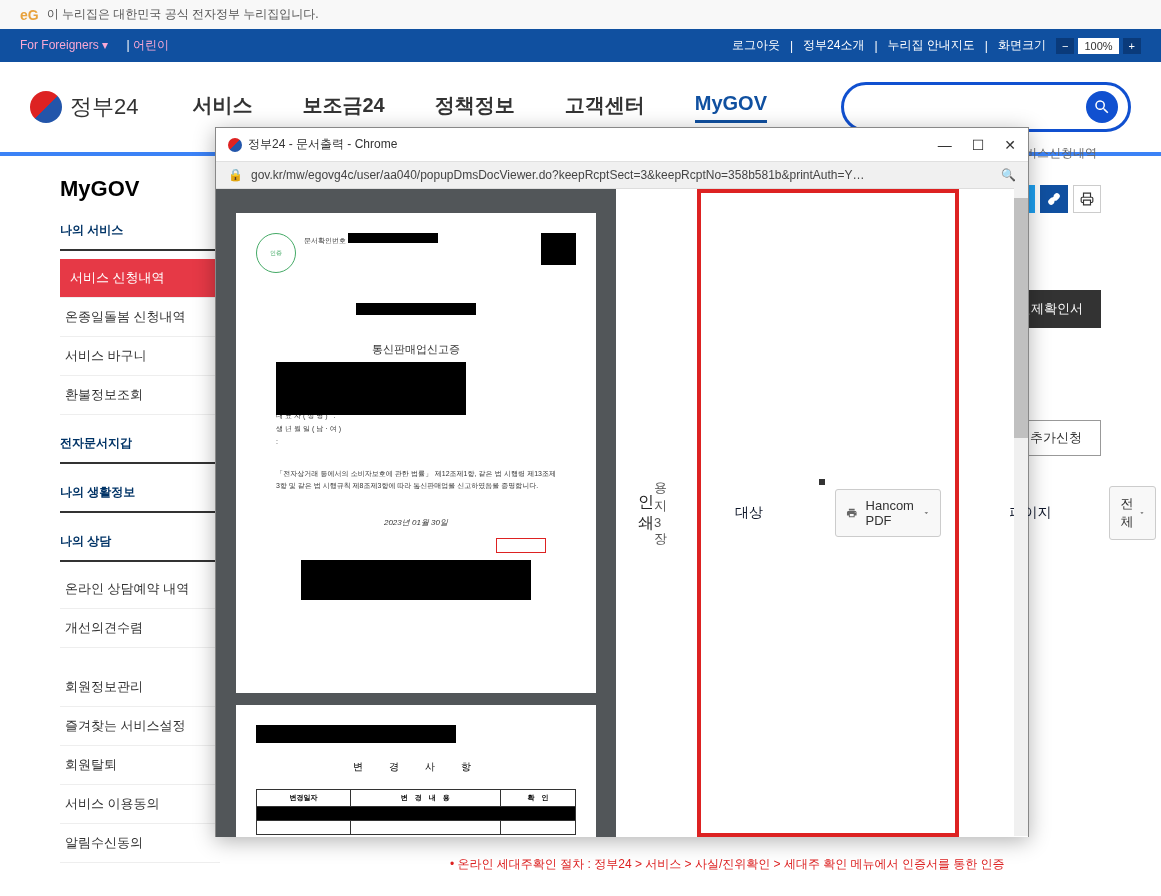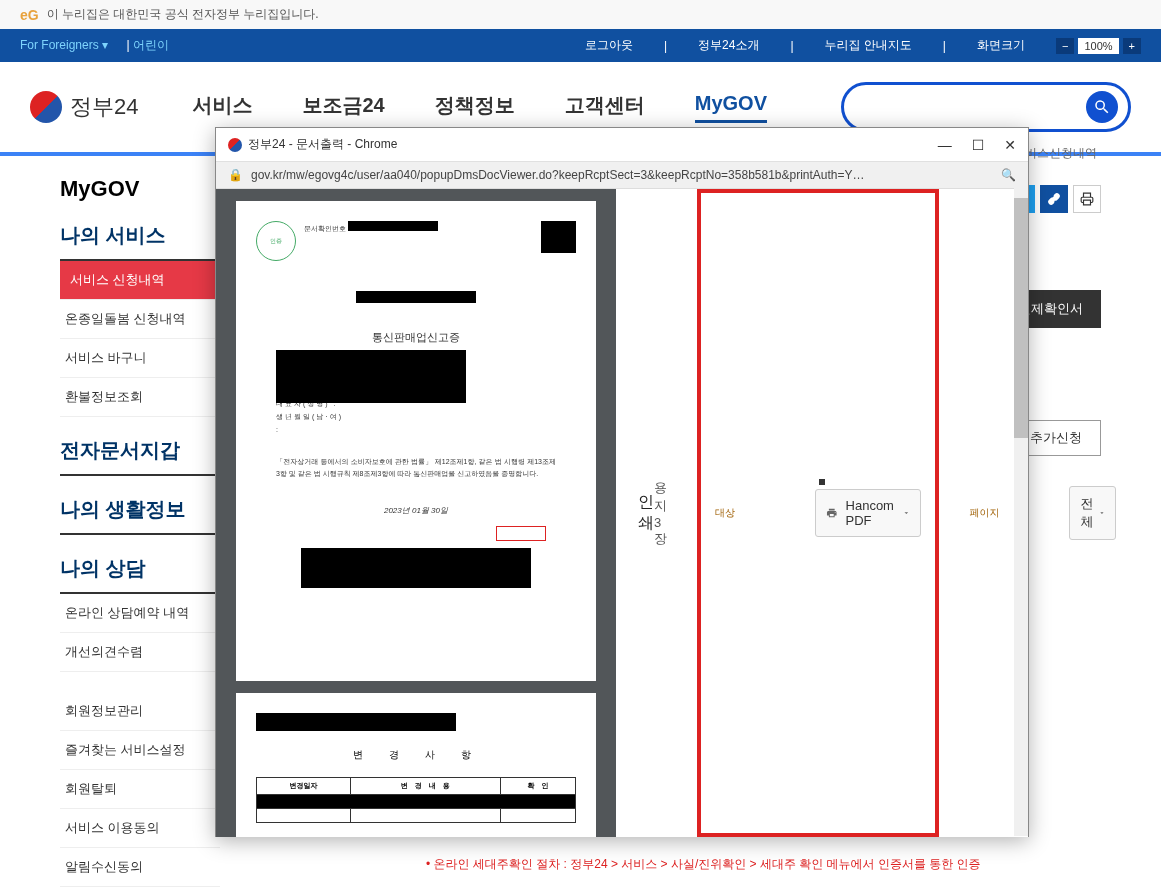--- a/index.html
+++ b/index.html
@@ -4,22 +4,22 @@
   <style>
     * { margin: 0; padding: 0; box-sizing: border-box; font-family: "Malgun Gothic", sans-serif; }
     body { background: #fff; width: 1161px; height: 896px; overflow: hidden; position: relative; }
     
     
     .notice-bar { background: #f8f8f8; padding: 6px 20px; display: flex; align-items: center; font-size: 12px; color: #555; }
     .notice-logo { color: #e8a23c; font-weight: bold; margin-right: 8px; font-size: 14px; }
     
     
     .util-bar { background: #1050a0; color: #fff; padding: 8px 20px; display: flex; align-items: center; font-size: 12px; }
-    .util-left a { color: #7dd3fc; text-decoration: none; margin-right: 15px; }
-    .util-right { margin-left: auto; display: flex; align-items: center; gap: 31px; }
+    .util-left a { color: #f9a8d4; text-decoration: none; margin-right: 15px; }
+    .util-right { margin-left: auto; display: flex; align-items: center; gap: 10px; }
     .util-right a { color: #fff; text-decoration: none; }
     .zoom-ctrl { display: flex; align-items: center; gap: 4px; }
     .zoom-btn { background: #0a3a7a; color: #fff; padding: 2px 6px; font-size: 11px; cursor: pointer; border: none; }
     
     
     .main-nav { display: flex; align-items: center; padding: 20px 30px; border-bottom: 4px solid #3b82f6; }
     .logo { display: flex; align-items: center; gap: 8px; font-size: 22px; color: #333; font-weight: 500; }
     .logo-icon { width: 32px; height: 32px; border-radius: 50%; background: linear-gradient(135deg, #d22 0%, #d22 50%, #2255aa 50%, #2255aa 100%); }
     .nav-items { display: flex; gap: 50px; margin-left: 54px; }
     .nav-item { font-size: 20px; font-weight: bold; color: #333; text-decoration: none; cursor: pointer; }
@@ -27,53 +27,53 @@
     .search-box { margin-left: auto; display: flex; align-items: center; border: 3px solid #1050d0; border-radius: 30px; padding: 6px 10px; width: 290px; }
     .search-box input { border: none; flex: 1; outline: none; font-size: 14px; }
     .search-btn { width: 32px; height: 32px; border-radius: 50%; background: #1050d0; display: flex; align-items: center; justify-content: center; cursor: pointer; border: none; }
     .search-icon { width: 18px; height: 18px; fill: #fff; }
     
     
     .page { display: flex; padding: 20px 60px; }
     .sidebar { width: 160px; }
     .sidebar h2 { font-size: 22px; margin-bottom: 20px; font-weight: bold; }
     .sidebar-section { margin-bottom: 20px; }
-    .sidebar-title { font-size: 20px; font-weight: bold; color: #003366; border-bottom: 2px solid #333; padding-bottom: 10px; margin-bottom: 0; }
+    .sidebar-title { font-size: 12px; font-weight: bold; color: #003366; border-bottom: 2px solid #333; padding-bottom: 10px; margin-bottom: 8px; }
     .sidebar-item { padding: 10px 5px; font-size: 13px; color: #333; border-bottom: 1px solid #eee; cursor: pointer; }
     .sidebar-item.active { background: #e63946; color: #fff; padding-left: 10px; }
     
     .content { flex: 1; margin-left: 40px; }
     
     
     .right-buttons { position: absolute; right: 60px; top: 185px; display: flex; gap: 5px; }
     .icon-btn { width: 28px; height: 28px; border: 1px solid #ccc; background: #fff; cursor: pointer; display: flex; align-items: center; justify-content: center; font-size: 12px; }
     .icon-btn.blue { background: #1da1f2; border-color: #1da1f2; }
     .icon-btn.dblue { background: #1050a0; border-color: #1050a0; }
     
     .side-label { position: absolute; right: 64px; top: 145px; font-size: 12px; color: #666; }
     .side-btn1 { position: absolute; right: 60px; top: 290px; background: #333; color: #fff; padding: 10px 18px; font-size: 13px; border: none; cursor: pointer; }
     .side-btn2 { position: absolute; right: 60px; top: 420px; background: #fff; color: #333; border: 1px solid #999; padding: 8px 18px; font-size: 13px; cursor: pointer; }
     
-    .bottom-notes { position: absolute; bottom: 20px; left: 426px; font-size: 12px; color: #d22; line-height: 1.8; }
+    .bottom-notes { position: absolute; bottom: 20px; left: 450px; font-size: 12px; color: #d22; line-height: 1.8; }
     
     
     .print-window { position: absolute; left: 215px; top: 127px; width: 814px; height: 710px; background: #fff; box-shadow: 0 4px 20px rgba(0,0,0,.3); z-index: 100; border: 1px solid #888; }
     .pw-titlebar { background: #fff; padding: 8px 12px; display: flex; align-items: center; font-size: 12px; color: #333; border-bottom: 1px solid #e0e0e0; }
     .pw-titlebar .mini-logo { width: 14px; height: 14px; border-radius: 50%; background: linear-gradient(135deg, #d22 0%, #d22 50%, #2255aa 50%, #2255aa 100%); margin-right: 6px; }
     .pw-controls { margin-left: auto; display: flex; gap: 20px; font-size: 14px; }
     .pw-controls span { cursor: pointer; }
     .pw-urlbar { background: #f0f0f0; padding: 6px 12px; display: flex; align-items: center; font-size: 12px; color: #444; border-bottom: 1px solid #ddd; }
     .pw-urlbar .lock { margin-right: 8px; }
     .pw-urlbar .mag { margin-left: auto; }
     
     .pw-body { display: flex; height: calc(100% - 60px); background: #525659; }
     
     
     .doc-preview { flex: 1; padding: 12px; overflow-y: auto; display: flex; flex-direction: column; align-items: center; gap: 12px; }
-    .doc-page { background: #fff; width: 360px; min-height: 480px; padding: 20px; font-size: 8px; color: #333; position: relative; }
+    .doc-page { background: #fff; width: 360px; min-height: 480px; padding: 20px; font-size: 8px; color: #333; position: relative; margin-top: 12px; }
     .doc-header { display: flex; align-items: flex-start; gap: 8px; margin-bottom: 20px; }
     .stamp { width: 40px; height: 40px; border: 1px solid #4a6; border-radius: 50%; display: flex; align-items: center; justify-content: center; font-size: 6px; color: #4a6; }
     .doc-num { font-size: 7px; }
     .redact { background: #000; display: inline-block; }
     .doc-title { text-align: center; font-size: 11px; font-family: serif; margin: 25px 0; }
     .doc-fields { margin: 15px 20px; line-height: 1.9; }
     .doc-field { display: flex; align-items: center; gap: 10px; }
     .doc-field-label { width: 70px; font-size: 7px; letter-spacing: 2px; }
     .doc-text { margin: 20px; font-size: 7px; line-height: 1.7; text-align: justify; }
     .doc-date { text-align: center; font-size: 8px; margin: 25px 0 10px; font-style: italic; }
@@ -85,21 +85,21 @@
     .change-table { width: 100%; border-collapse: collapse; font-size: 7px; }
     .change-table th, .change-table td { border: 1px solid #333; padding: 3px; text-align: center; }
     
     
     .print-panel { width: 412px; background: #fff; display: flex; flex-direction: row; position: relative; }
     .pp-header { padding: 18px 22px; display: flex; align-items: center; }
     .pp-title { font-size: 16px; color: #222; }
     .pp-pages { margin-left: auto; font-size: 13px; color: #555; }
     .pp-row { padding: 14px 22px; display: flex; align-items: center; }
     .pp-row.highlight { border: 4px solid #d22; margin: 0 8px; padding: 10px 14px; }
-    .pp-label { font-size: 10px; color: #a16207; width: 100px; }
+    .pp-label { font-size: 14px; color: #0f172a; width: 100px; margin-left: 20px; }
     .pp-select { flex: 1; border: 1px solid #ccc; background: #f8f8f8; padding: 8px 10px; display: flex; align-items: center; font-size: 13px; color: #333; cursor: pointer; border-radius: 3px; }
     .pp-select .printer-icon { margin-right: 8px; fill: #666; }
     .pp-select .chev { margin-left: auto; fill: #666; }
     .pp-more { padding: 14px 22px; display: flex; align-items: center; font-size: 13px; color: #000000; cursor: pointer; }
     .pp-more .chev { margin-left: auto; }
     
     .pp-loading { position: absolute; top: 290px; left: 50%; transform: translateX(-50%); width: 6px; height: 6px; background: #333; }
     
     .pp-footer { margin-top: auto; padding: 18px 22px; display: flex; justify-content: flex-end; gap: 12px; align-items: center; }
     .pp-footer-highlight { border: 4px solid #d22; padding: 6px; }

